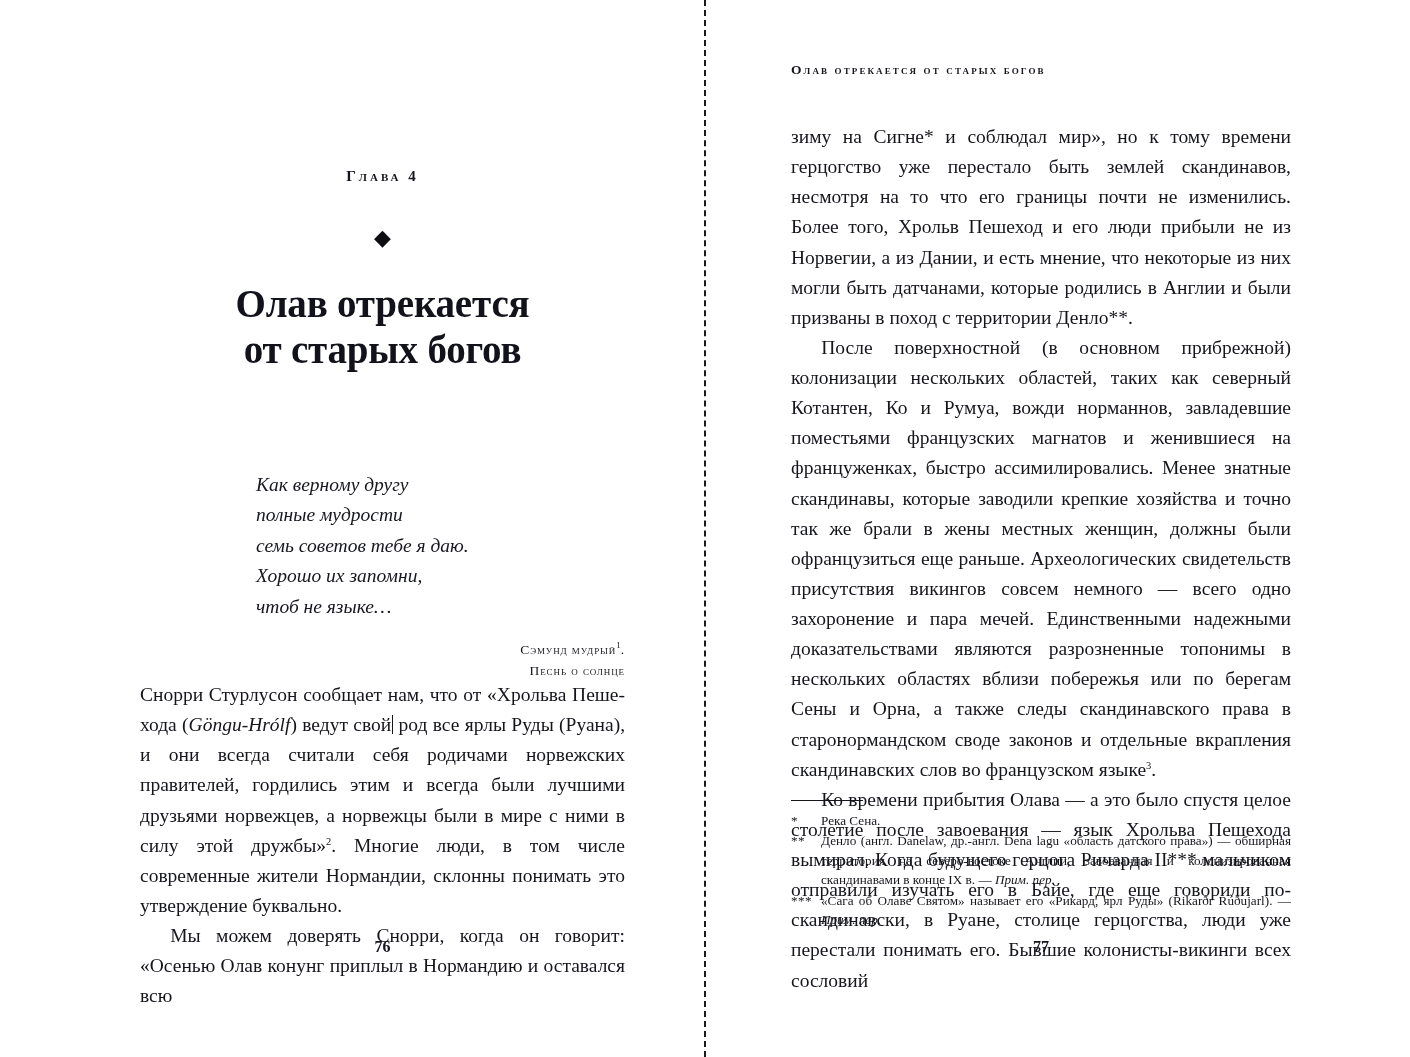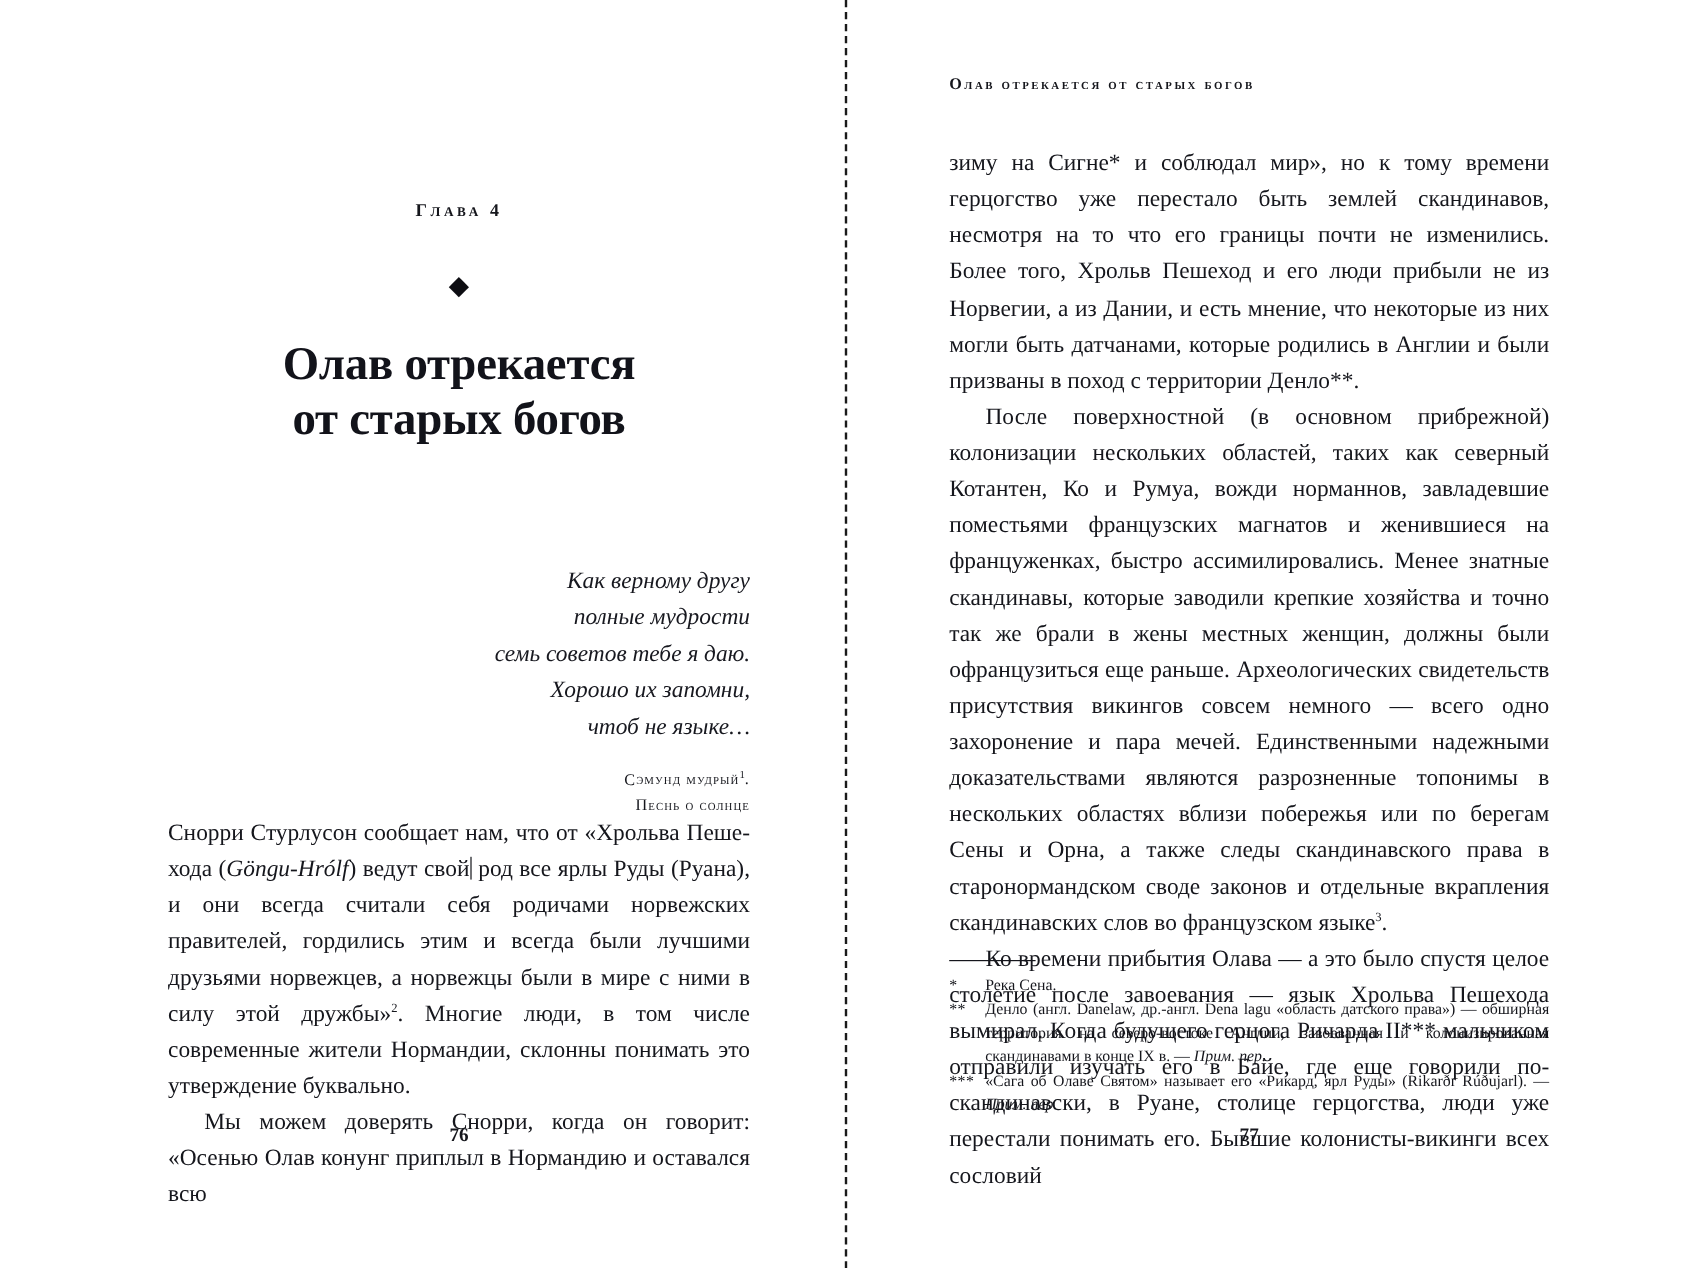--- a/index.html
+++ b/index.html
@@ -100,21 +100,20 @@
     top: 470px;
     text-align: left;
   }
   .epigraph-verse {
     margin: 0;
     padding-left: 116px;
     font-style: italic;
     font-size: 19.5px;
     line-height: 1.56;
     color: #17181f;
-    text-align: right;
   }
   .epigraph-verse .vline { display: block; white-space: nowrap; }
 
   .epigraph-source {
     margin: 16px 0 0 0;
     text-align: right;
     font-size: 13.5px;
     letter-spacing: 0.9px;
     font-variant: small-caps;
     text-transform: lowercase;

